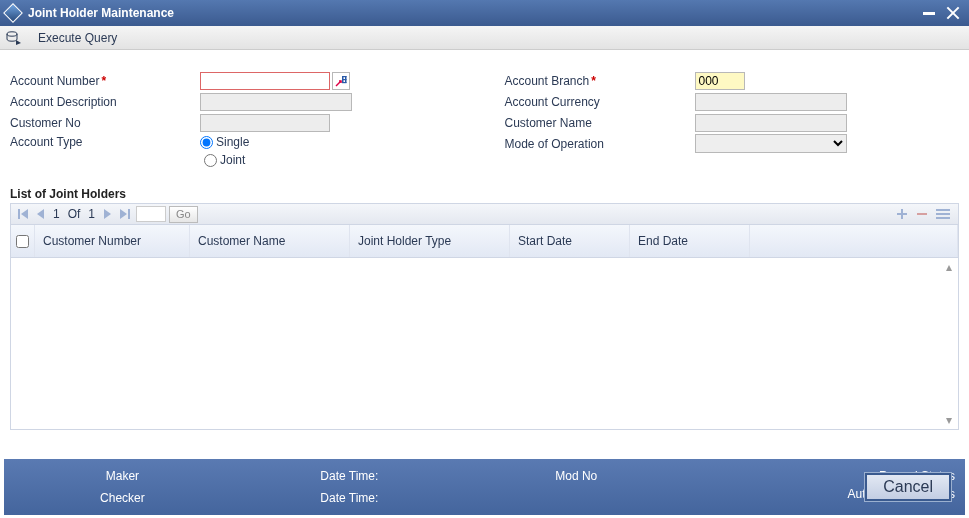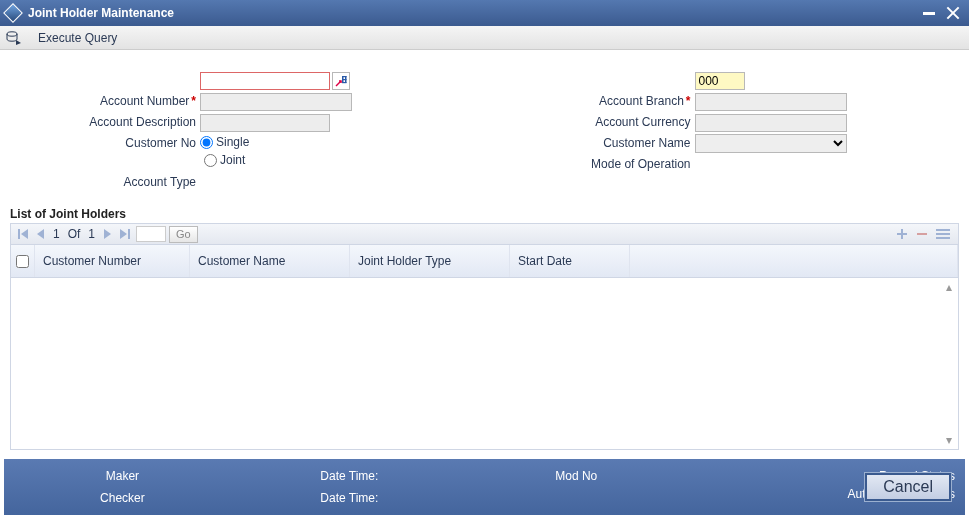--- a/index.html
+++ b/index.html
@@ -17,21 +17,21 @@
 
 .toolbar { background: linear-gradient(to bottom, #f5f5f5, #e3e3e3); height: 24px; display: flex; align-items: center; padding: 0 6px; border-bottom: 1px solid #ccc; color: #2b3a55; gap: 12px; }
 .toolbar .exec-icon { width: 16px; height: 16px; margin-right: 4px; display: inline-flex; align-items: center; justify-content: center; }
 .toolbar .label { cursor: pointer; }
 
 .content { padding: 10px 10px 0 10px; height: 408px; }
 
 .form-area { display: flex; gap: 40px; padding: 10px 0 18px 0; }
 .col { flex: 1; }
 .row { display: flex; align-items: center; height: 21px; margin-bottom: 0px; }
-.lbl { width: 190px; text-align: right; padding-right: 4px; color: #2b3a55; font-size: 12px; margin-top: 40px; }
+.lbl { width: 190px; text-align: left; padding-right: 4px; color: #2b3a55; font-size: 12px; }
 .req { color: #c00; font-weight: bold; margin-left: 2px; }
 .fld { display: flex; align-items: center; }
 .fld input[type="text"] { height: 18px; border: 1px solid #b8b8b8; background: #ededed; padding: 0 3px; font-size: 12px; width: 130px; }
 .fld input.req-input { border: 1px solid #d66; background: #fff; }
 .fld input.wide { width: 152px; }
 .fld .lov { width: 18px; height: 18px; border: 1px solid #b8b8b8; margin-left: 2px; display: flex; align-items: center; justify-content: center; cursor: pointer; background: #fff; }
 .fld select { height: 19px; border: 1px solid #b8b8b8; background: #eee; width: 152px; font-size: 12px; }
 .radios { display: flex; flex-direction: column; gap: 0px; }
 .radios label { display: flex; align-items: center; color: #2b3a55; height: 18px; }
 .radios input { margin-right: 3px; }
@@ -216,20 +216,21 @@
     </span>
   </div>
   <div class="grid-head">
     <div class="chkcol">
         <input type="checkbox" style="">
       </div>
     <div class="col-h c1">Customer Number</div>
     <div class="col-h c2">Customer Name</div>
     <div class="col-h c3">Joint Holder Type</div>
     <div class="col-h c4">Start Date</div>
+    <div class="col-h c5">End Date</div>
     <div class="col-h c6"></div>
   </div>
   <div class="grid-body">
     <div class="scroll-arrow sa-up">▴</div>
     <div class="scroll-arrow sa-dn">▾</div>
   </div>
 </div>
 
 <div class="statusbar">
   <div class="status-grid">

